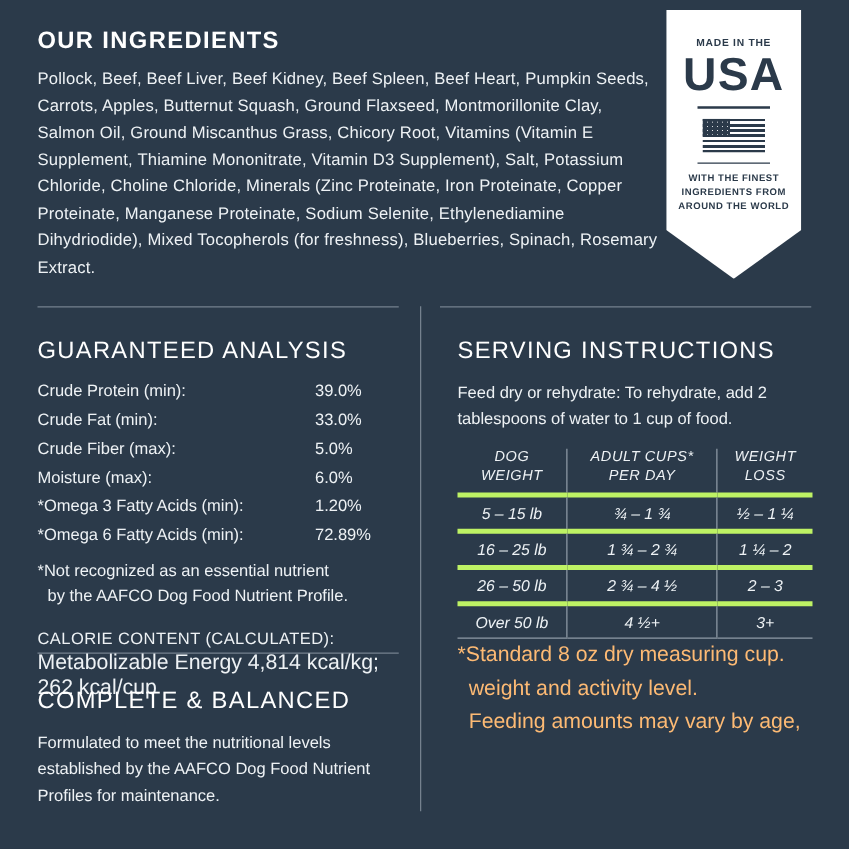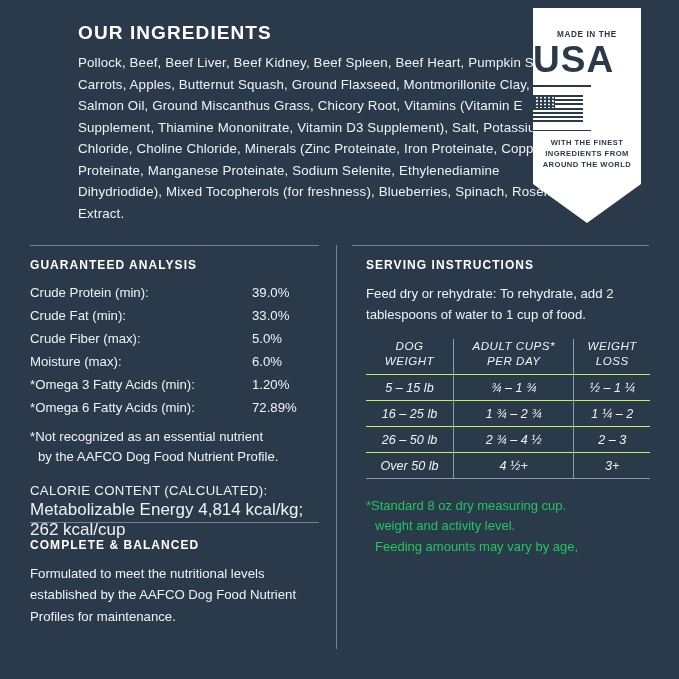--- a/index.html
+++ b/index.html
@@ -23,21 +23,20 @@
   
   .section-title {
     font-size: 19px;
     font-weight: bold;
     letter-spacing: 1.1px;
     margin: 0 0 8px 0;
     color: #ffffff;
   }
   .ingredients-block {
     width: 500px;
-    margin-left: 48px;
   }
   .ingredients-text {
     font-size: 13.3px;
     line-height: 1.62;
     letter-spacing: 0.15px;
     color: #eef2f5;
   }
 
   
   .usa-badge {
@@ -45,20 +44,21 @@
     top: 8px;
     right: 38px;
     width: 108px;
     height: 215px;
   }
   .badge-inner {
     position: absolute;
     inset: 0;
     display: flex;
     flex-direction: column;
+    align-items: center;
     padding-top: 22px;
     color: #2b3a4a;
   }
   .badge-made {
     font-size: 8.2px;
     font-weight: bold;
     letter-spacing: 0.6px;
     text-align: center;
     line-height: 1.25;
   }
@@ -153,24 +153,24 @@
   }
 
   
   .col-left {
     position: absolute;
     left: 30px;
     top: 258px;
     width: 296px;
   }
   .sub-title {
-    font-size: 12px;
-    font-weight: bold;
+    font-size: 19px;
+    font-weight: normal;
     letter-spacing: 1.05px;
-    margin: 0 0 11px 0;
+    margin: 12px 0 11px 0;
   }
   .ga-table {
     width: 100%;
     border-collapse: collapse;
     font-size: 13.2px;
     line-height: 1.55;
   }
   .ga-table td { padding: 0 0 2.5px 0; vertical-align: top; color: #eef2f5; }
   .ga-table td.val { width: 74px; }
   .ga-note {
@@ -228,30 +228,30 @@
     font-size: 11.6px;
     letter-spacing: 0.5px;
     padding: 0 4px 6px 4px;
     text-align: center;
     line-height: 1.25;
     vertical-align: bottom;
   }
   .si-table td {
     text-align: center;
     padding: 5.5px 4px;
-    border-top: 1px solid #bef264;
+    border-top: 4px solid #bef264;
     white-space: nowrap;
   }
   .si-table tbody tr:last-child td { border-bottom: 1px solid #8f9aa6; }
   .si-table .cdiv { border-left: 1px solid #8f9aa6; margin-top: 16px; }
   .si-foot {
-    font-size: 13px;
+    font-size: 17px;
     line-height: 1.55;
-    margin-top: 17px;
-    color: #22c55e;
+    margin-top: 0;
+    color: #fdba74;
   }
   .si-foot .ind { display: block; padding-left: 9px; }
 </style>
 </head>
 <body>
 
 <div class="page">
 
   <div class="ingredients-block">
     <h1 class="section-title">OUR INGREDIENTS</h1>

